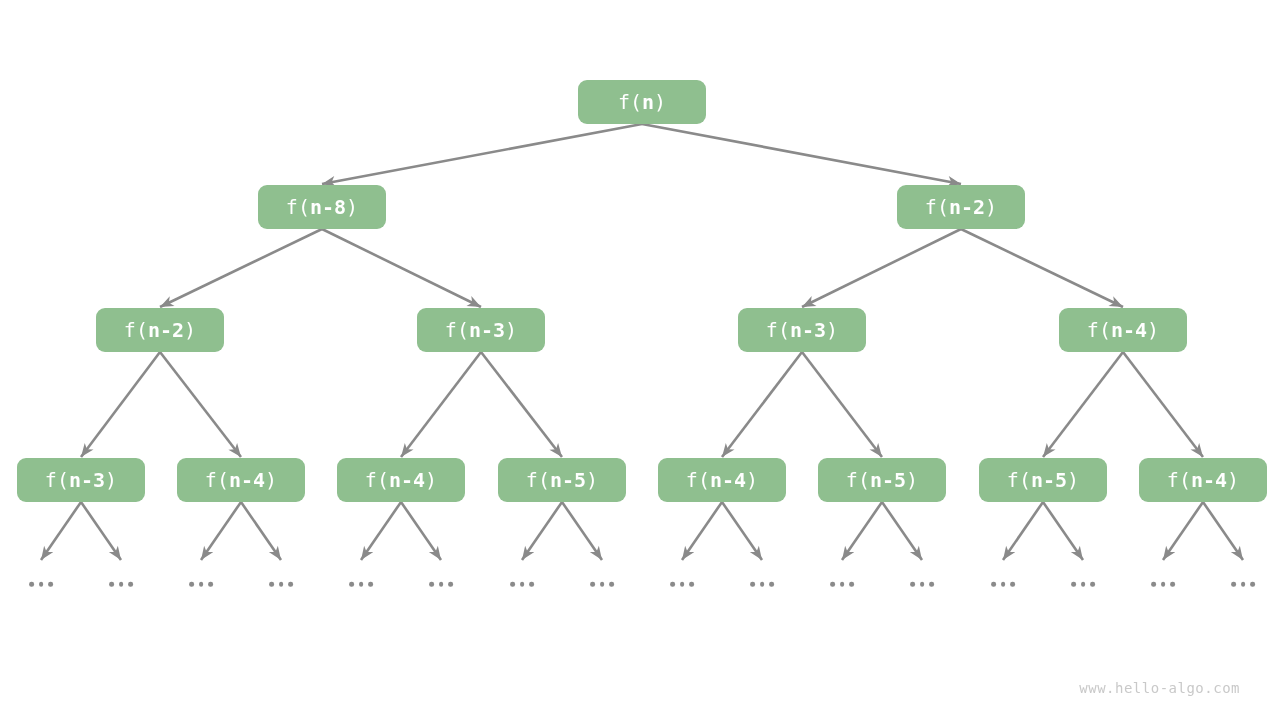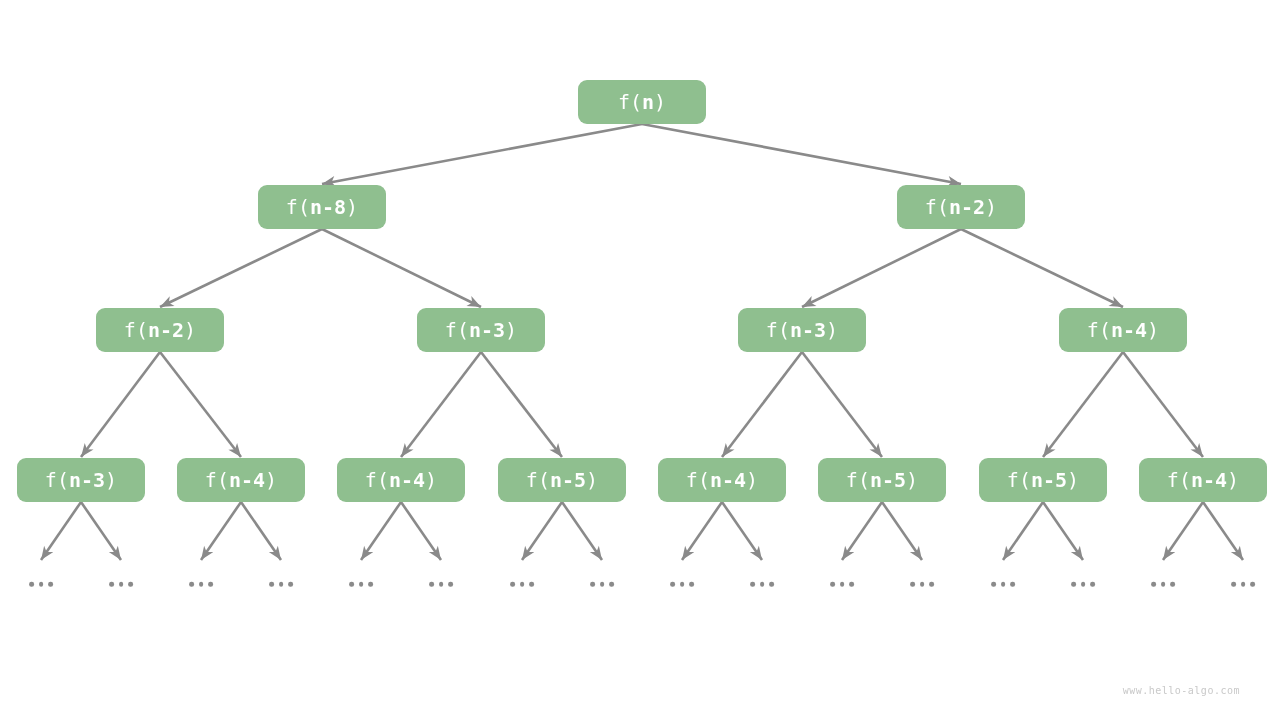--- a/index.html
+++ b/index.html
@@ -15,21 +15,21 @@
     transform:translate(-50%,-50%);
   }
   .node .var{font-weight:bold;}
   .dots{
     position:absolute;display:flex;gap:5px;align-items:center;
     transform:translate(-50%,-50%);
   }
   .dot{width:4.6px;height:4.6px;border-radius:50%;background:var(--dots,#8a8a8a);}
   .watermark{
     position:absolute;right:40px;bottom:24px;
-    font-size:10px;color:var(--watermark,#c9c9c9);letter-spacing:0.5px;margin-left:32px;
+    font-size:14px;color:var(--watermark,#c9c9c9);letter-spacing:0.5px;margin-left:32px;
   }
 </style>
 </head>
 <body>
 
 <div class="stage">
   <svg class="edges" viewBox="0 0 1280 720" xmlns="http://www.w3.org/2000/svg">
       <defs>
         <marker id="arrow" markerUnits="userSpaceOnUse" markerWidth="16" markerHeight="14" refX="14" refY="6" orient="auto">
           <path d="M0.5,0.5 L14,6 L0.5,11.5 L4.2,6 Z" fill="#8a8a8a"></path>

